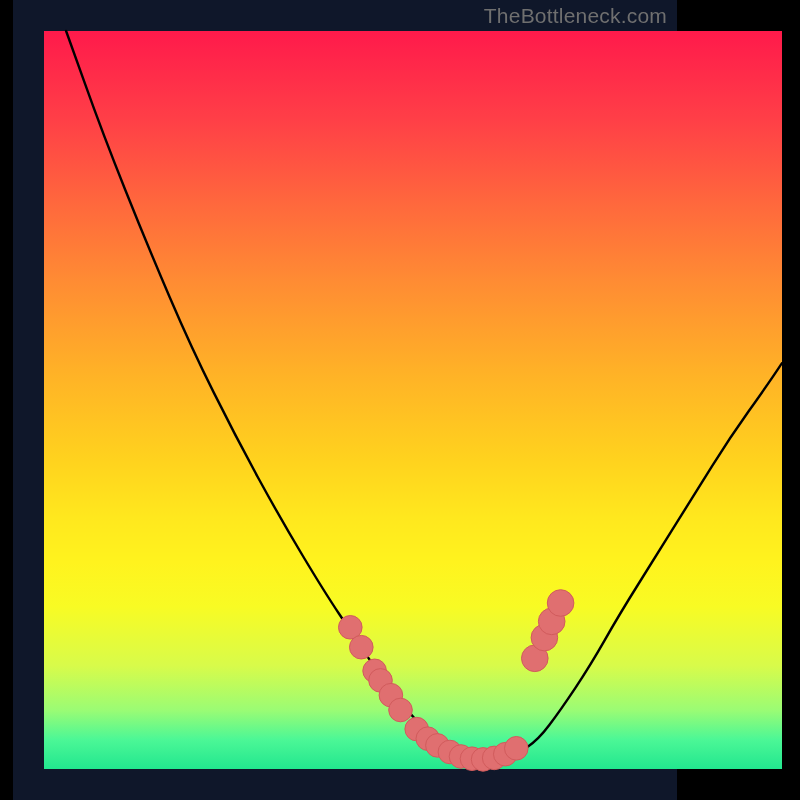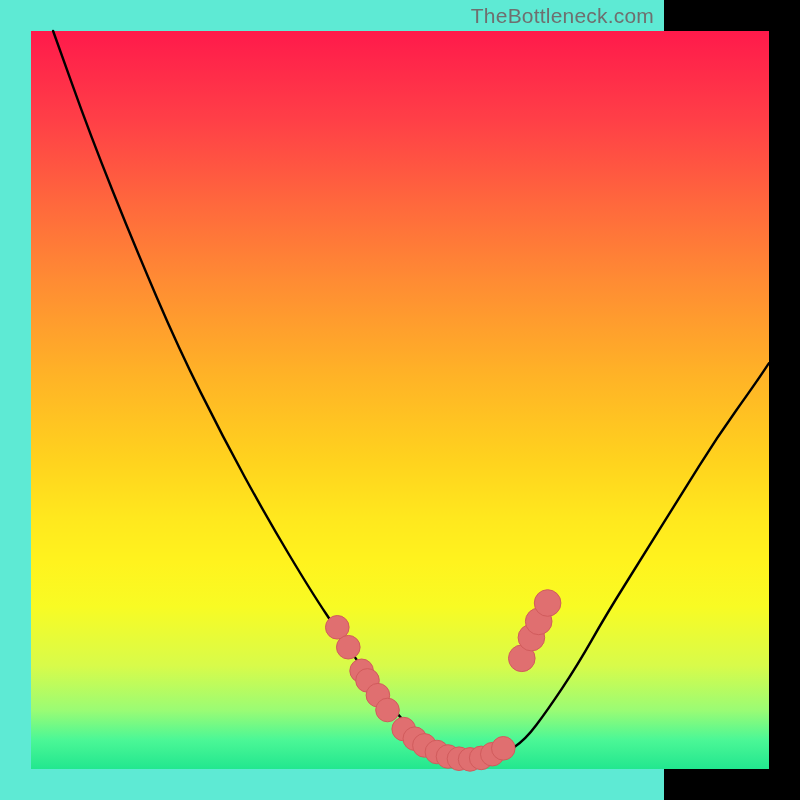--- a/index.html
+++ b/index.html
@@ -8,21 +8,22 @@
     width: 800px;
     height: 800px;
     background: #000;
     overflow: hidden;
     font-family: Arial, Helvetica, sans-serif;
   }
   .stage {
     position: relative;
     width: 664px;
     height: 800px;
-    background: #5eead4;
+    background: #0f172a;
+    margin-left: 13px;
   }
   .plot {
     position: absolute;
     left: 31px;
     top: 31px;
     width: 738px;
     height: 738px;
     background: linear-gradient(to bottom,
       #ff1a4b 0%,
       #ff3f47 12%,

